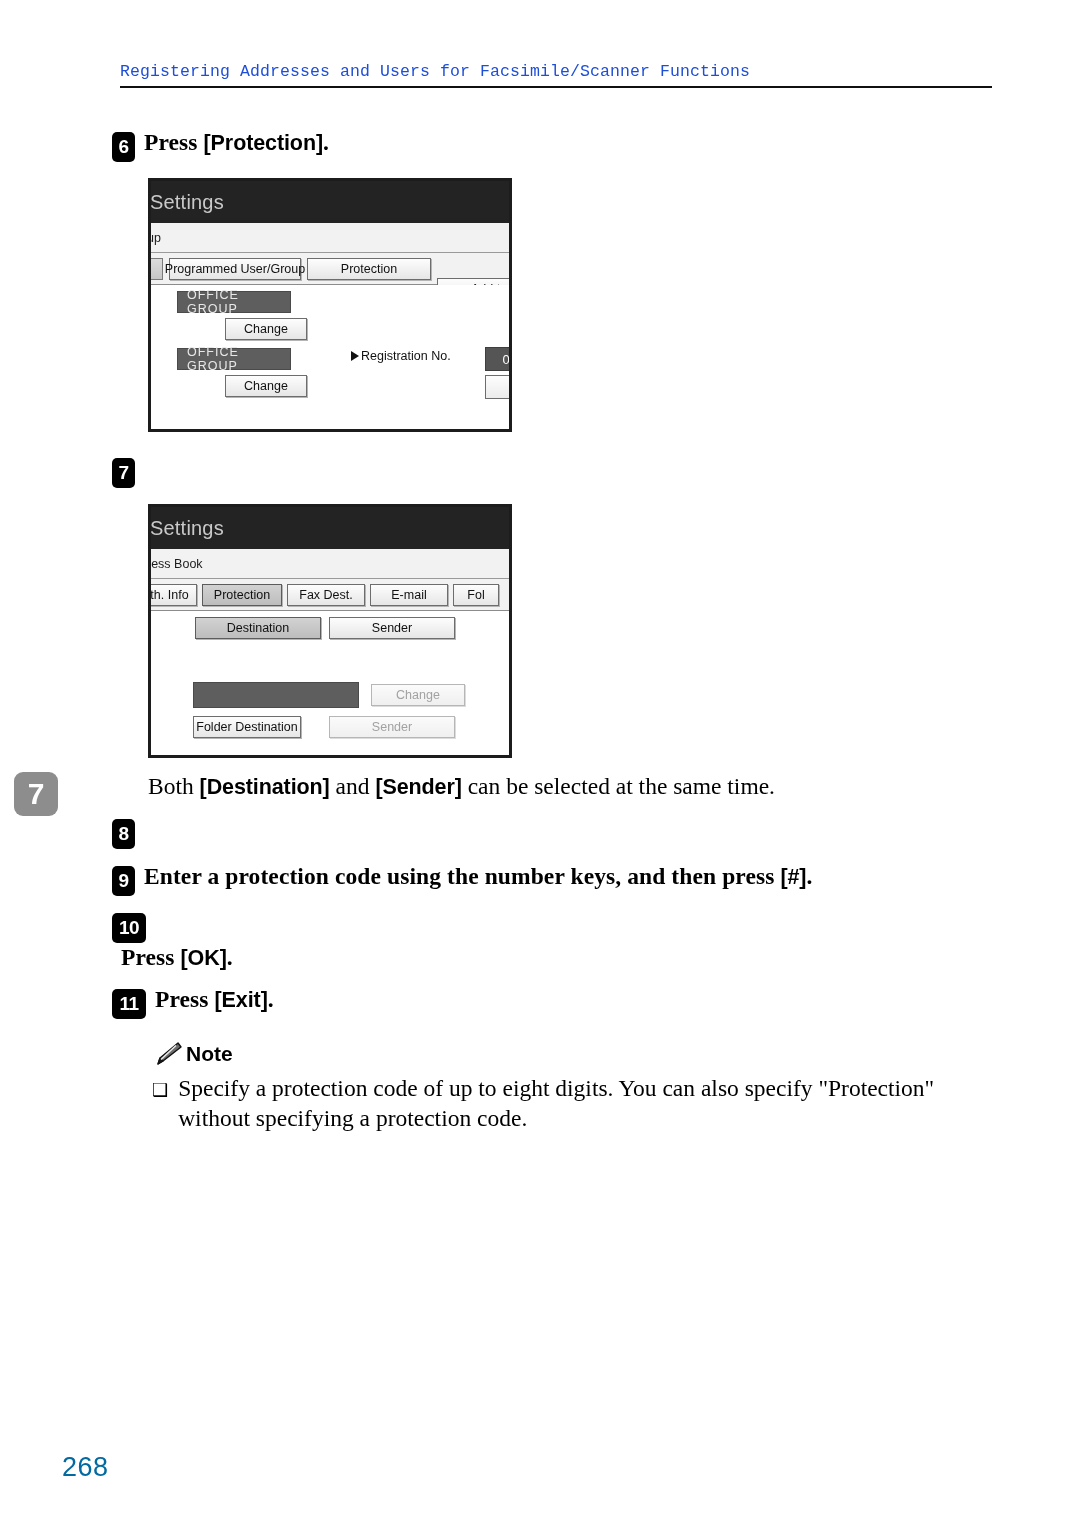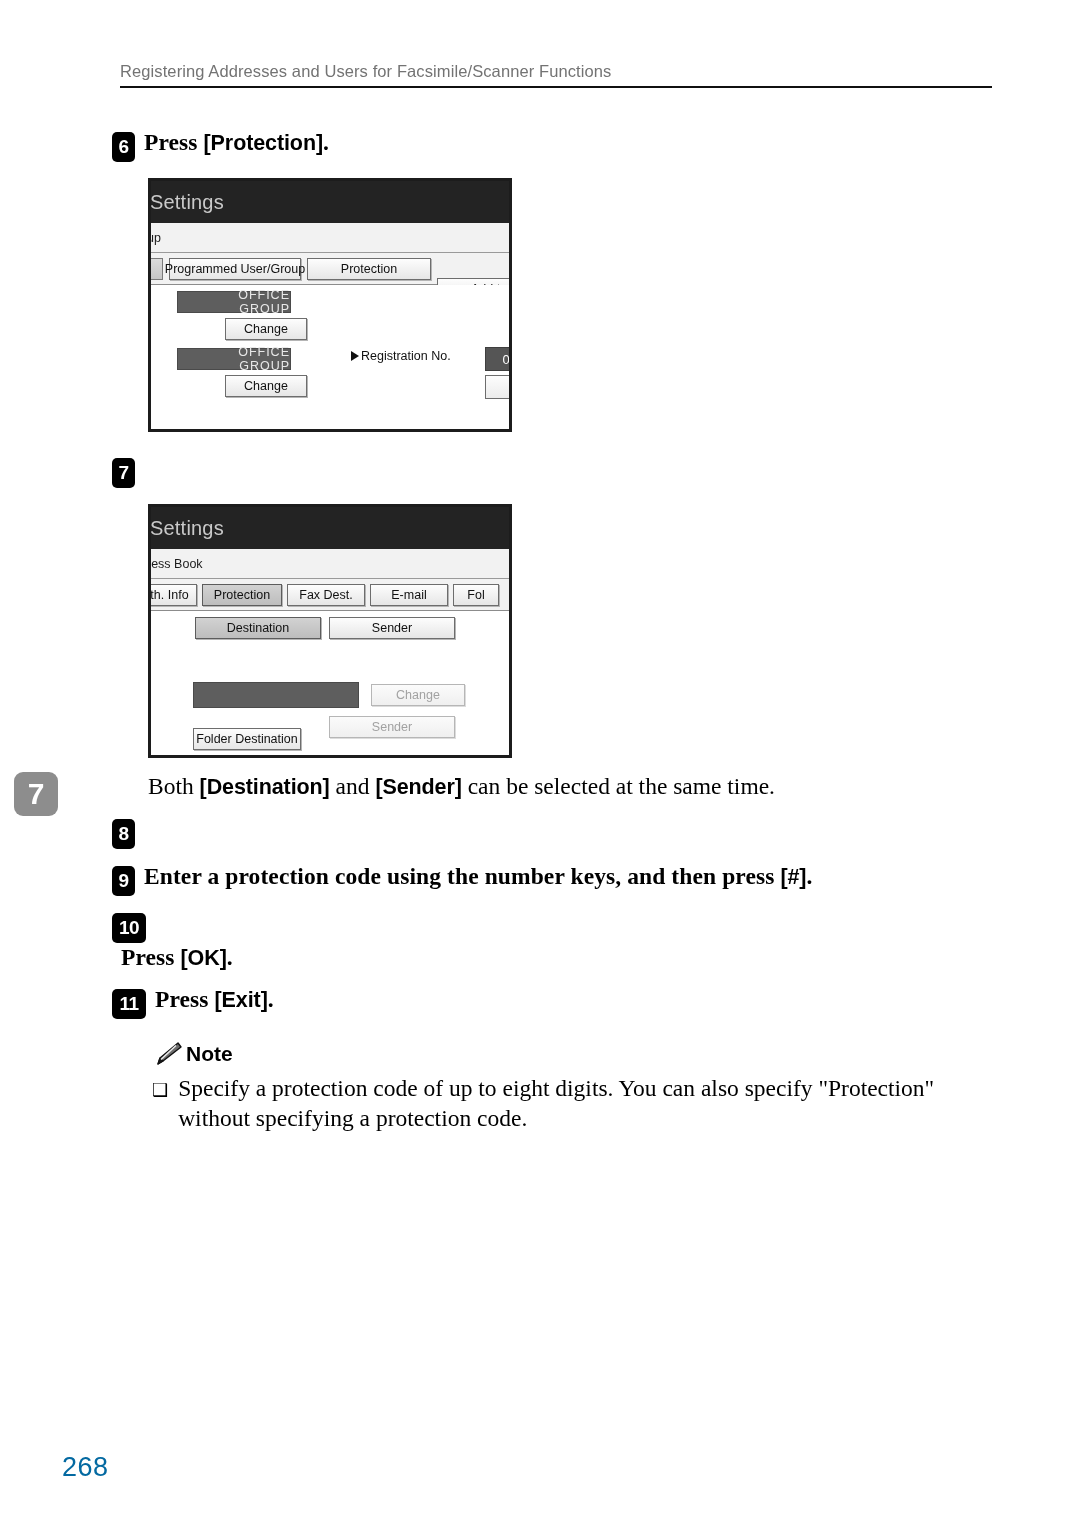--- a/index.html
+++ b/index.html
@@ -17,24 +17,24 @@
   }
 
   
   .header {
     position: absolute;
     left: 120px;
     top: 62px;
     width: 872px;
   }
   .header-text {
-    font-family: Liberation Sans, sans-serif;
+    font-family: Liberation Mono, monospace;
     font-size: 16.5px;
     letter-spacing: .1px;
-    color: #737373;
+    color: #1d4ed8;
     white-space: nowrap;
   }
   .header-rule {
     margin-top: 5px;
     border-bottom: 2.4px solid #101010;
     width: 872px;
   }
 
   
   .chapter-tab {
@@ -198,21 +198,20 @@
     background: #5e5e5e;
     color: #e8e8e8;
     font-size: 12.5px;
     display: flex;
     align-items: center;
     padding-left: 9px;
     box-sizing: border-box;
     height: 22px;
     letter-spacing: 1px;
     border: 1px solid #4a4a4a;
-    text-align: right;
   }
   .lcd-field.blank { color: transparent; }
 
   .reg-label {
     position: absolute;
     font-size: 12.5px;
     color: #111111;
     display: flex;
     align-items: center;
     white-space: nowrap;
@@ -374,21 +373,21 @@
       </div>
 
       <div class="panel-body">
 
         <div class="lcd-btn sel" style="position:absolute;left:62px;top:6px;width:126px;">Destination</div>
         <div class="lcd-btn" style="position:absolute;left:196px;top:6px;width:126px;">Sender</div>
 
         <div class="lcd-field blank" style="position:absolute;left:60px;top:71px;width:166px;height:26px;"></div>
         <div class="lcd-btn dim" style="position:absolute;left:238px;top:73px;width:94px;">Change</div>
 
-        <div class="lcd-btn" style="position:absolute;left:60px;top:117px;width:108px;">Folder Destination</div>
+        <div class="lcd-btn" style="position:absolute;left:60px;top:105px;width:108px;">Folder Destination</div>
         <div class="lcd-btn dim" style="position:absolute;left:196px;top:105px;width:126px;">Sender</div>
 
       </div>
     </div>
   </div>
 
   <div class="para" style="margin-top:14px;"><span>Both </span><span class="key">[Destination]</span><span> and </span><span class="key">[Sender]</span><span> can be selected at the same time.</span></div>
 
   <div class="step" style="margin-top:14px;">
     <span class="step-badge">8</span>

